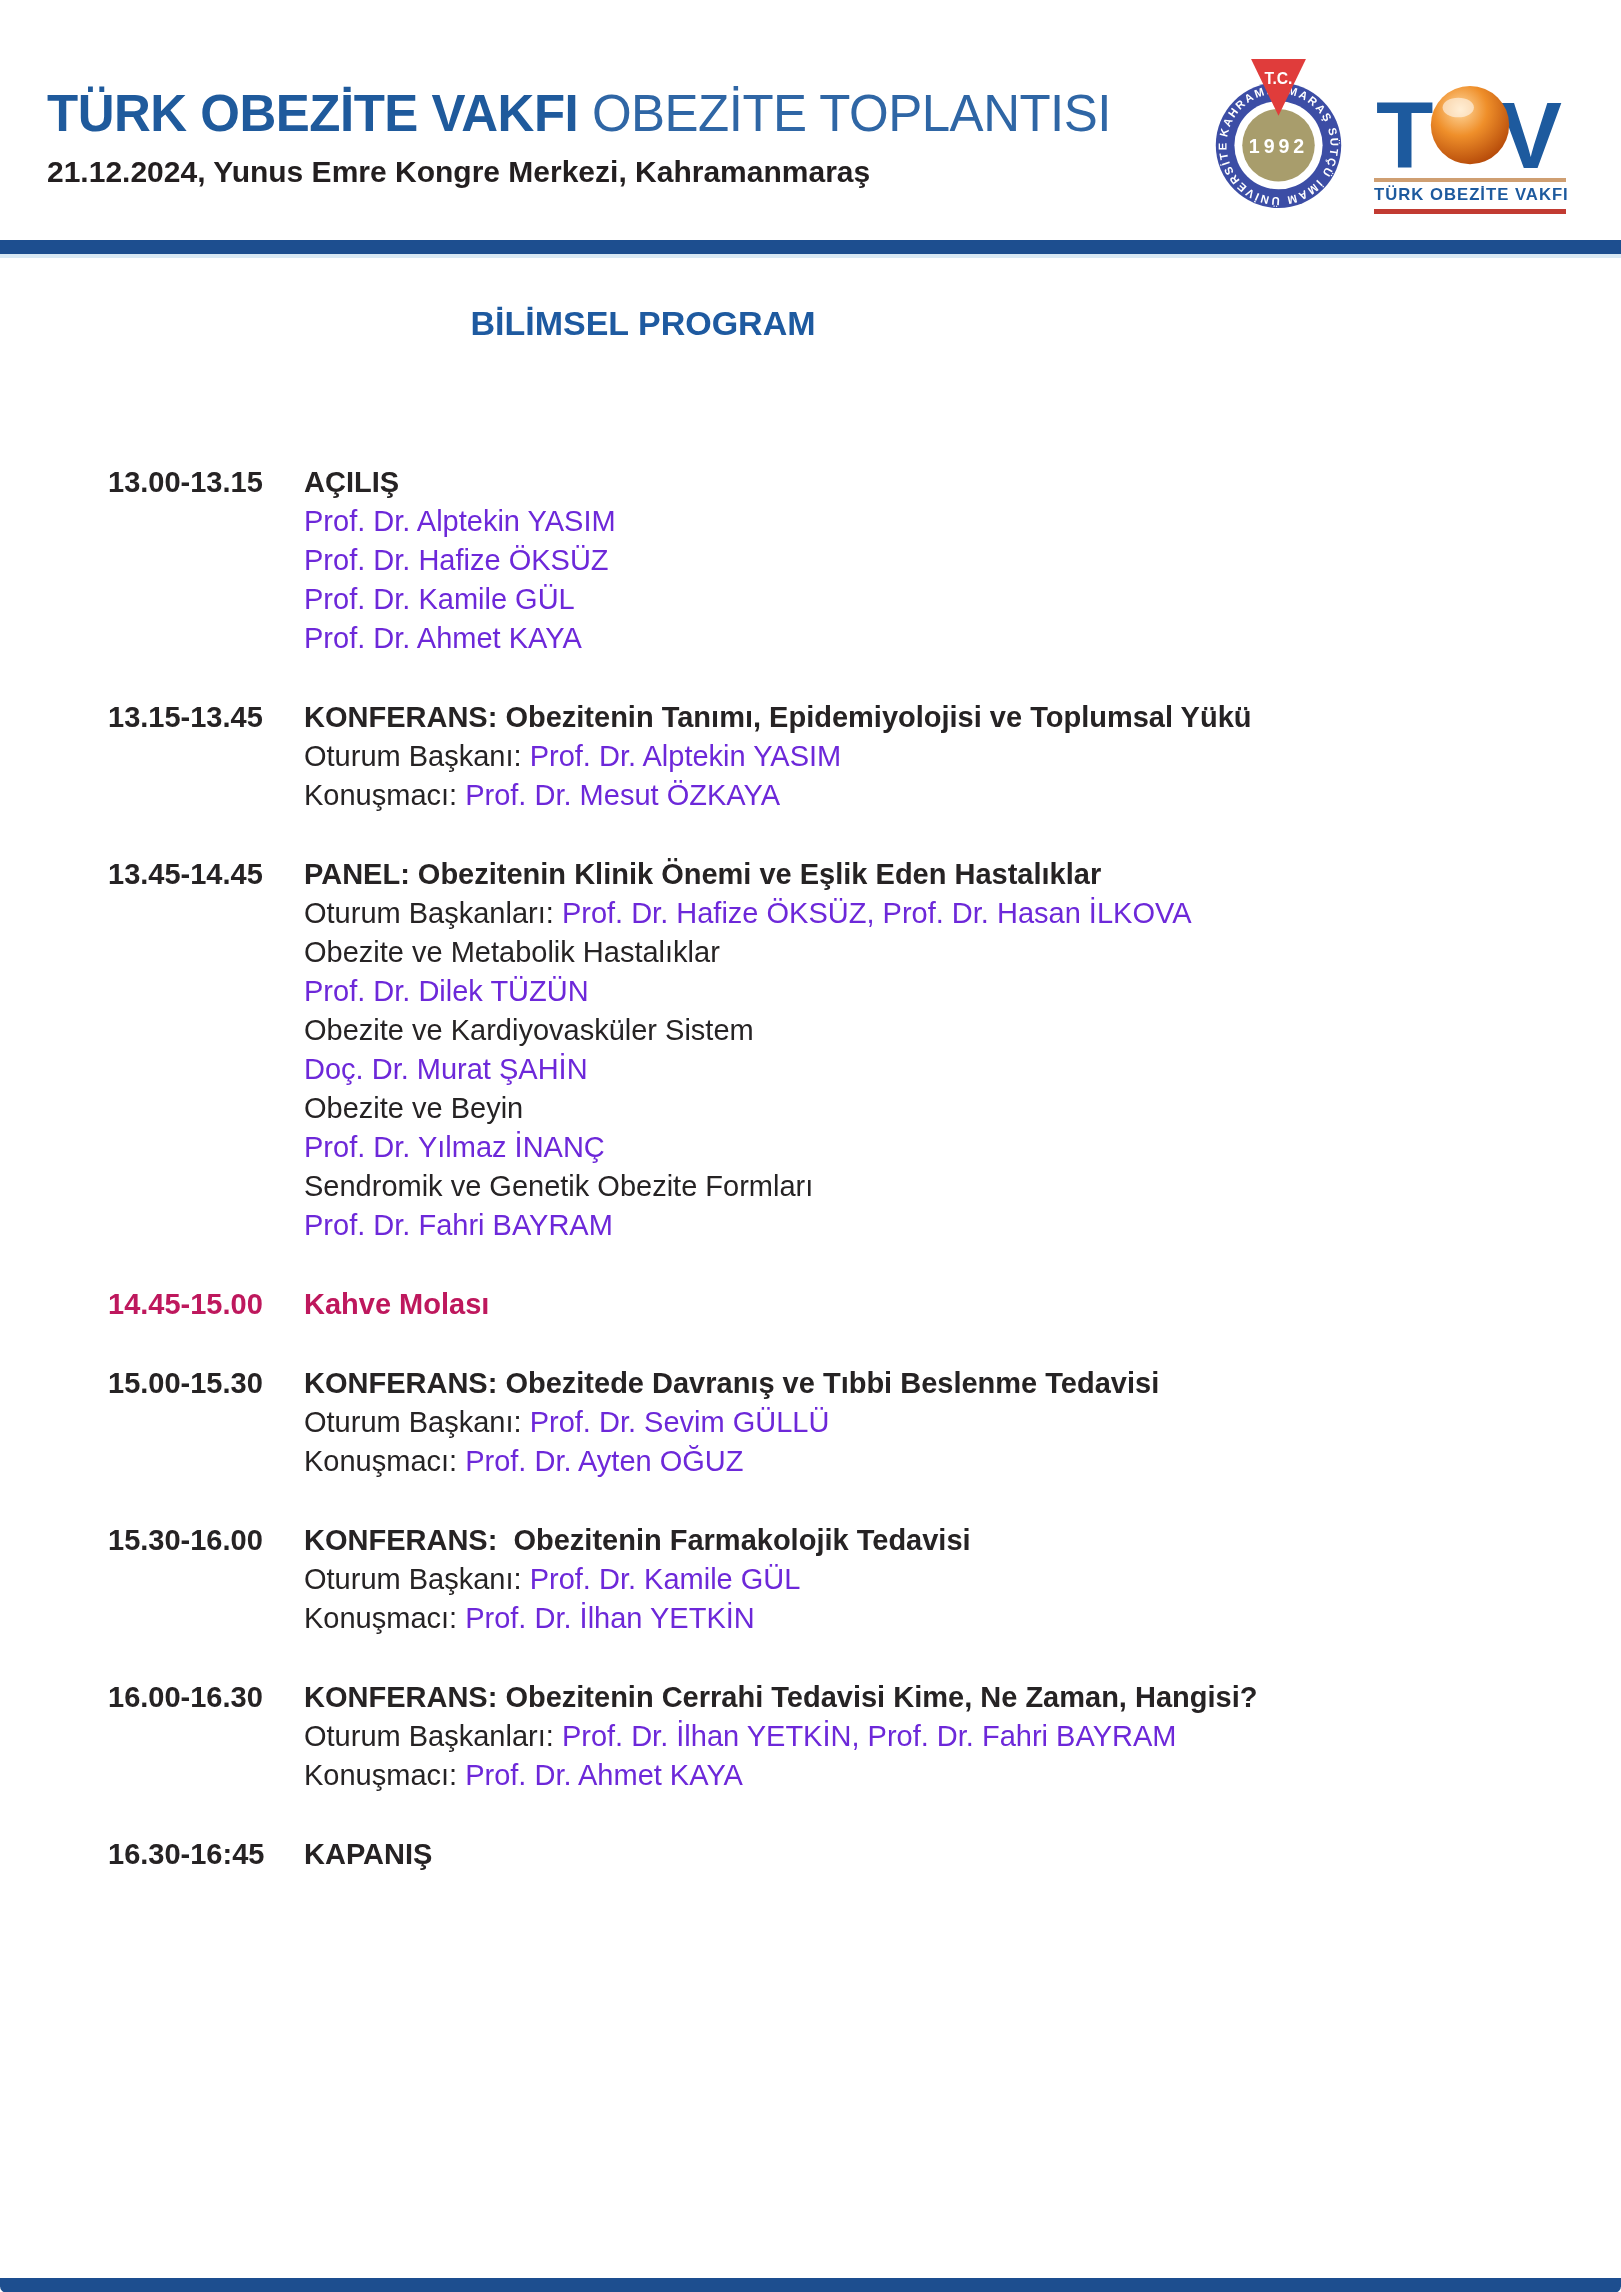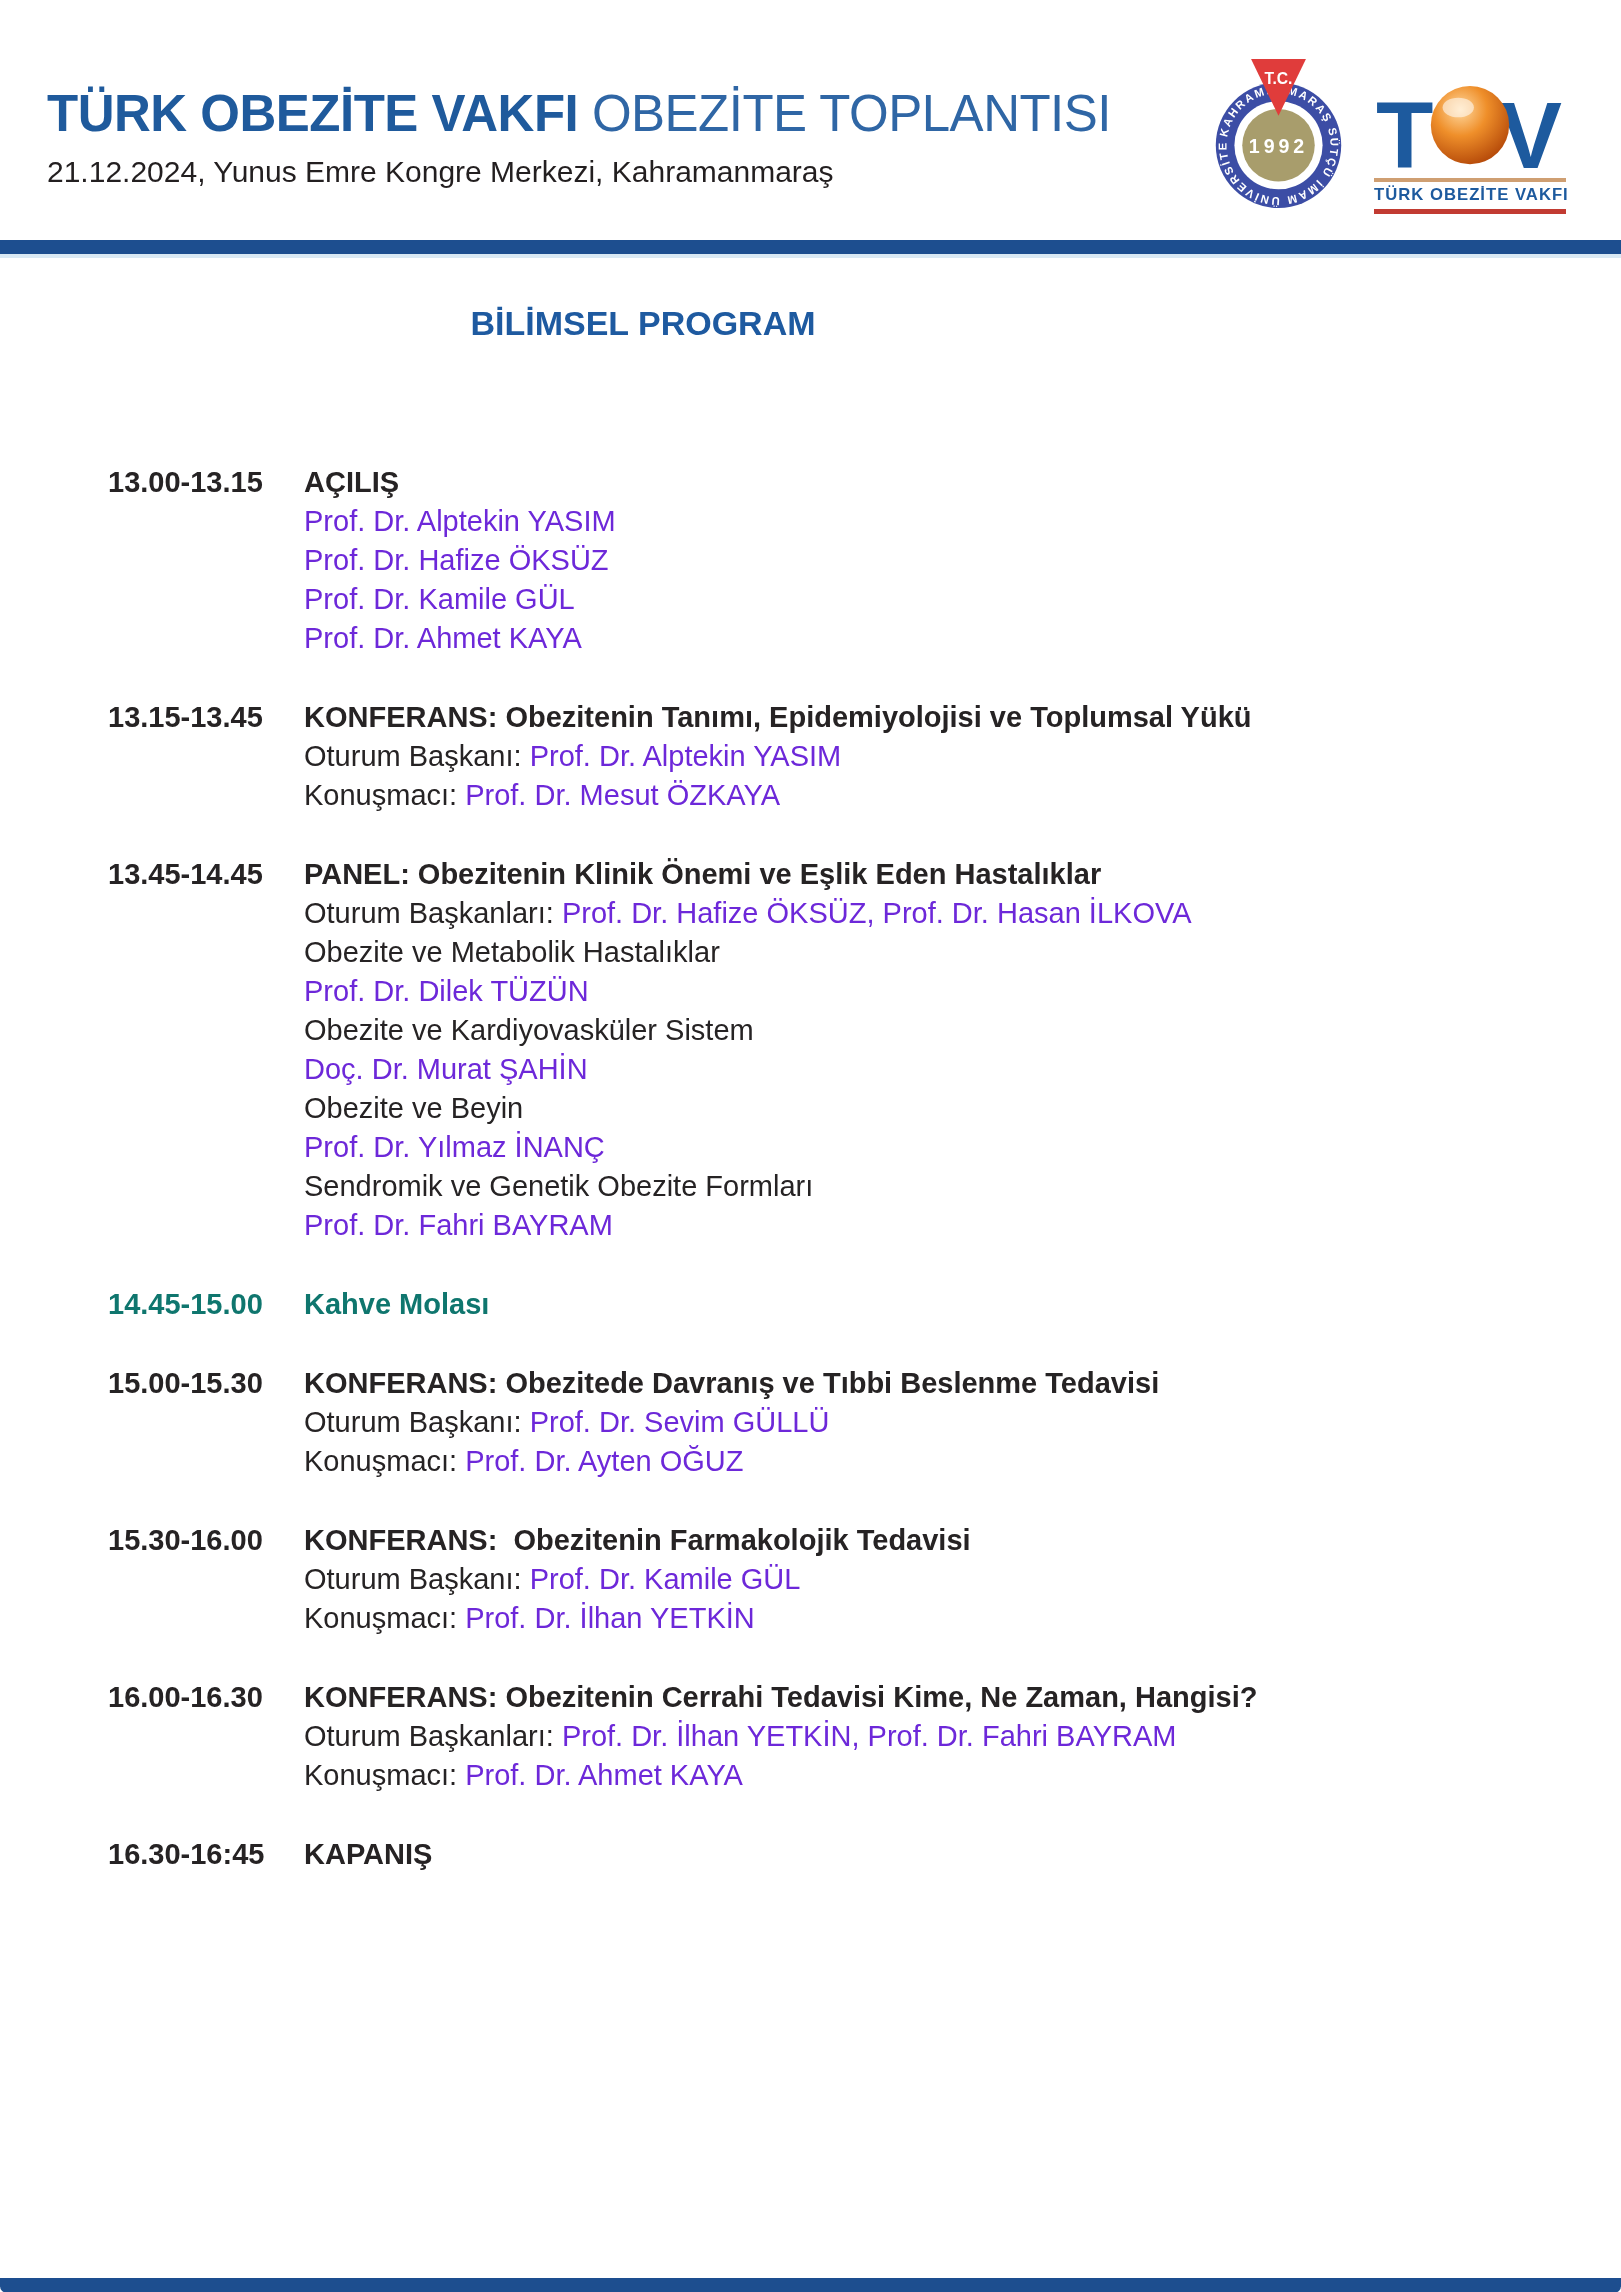--- a/index.html
+++ b/index.html
@@ -11,21 +11,21 @@
     color:#262324;
     overflow:hidden;
     border-radius:7px;
   }
 
   
   .header-left{position:absolute;left:47px;top:84px;}
   .main-title{font-size:51px;line-height:59px;letter-spacing:-0.5px;white-space:nowrap;}
   .main-title .bold{font-weight:bold;color:#1f5a9c;}
   .main-title .light{font-weight:normal;color:#2f66a5;}
-  .event-date{margin-top:11.8px;font-size:30px;font-weight:normal;color:#231f20;white-space:nowrap;}
+  .event-date{margin-top:11.8px;font-size:30px;font-weight:bold;color:#231f20;white-space:nowrap;}
 
   .logos{position:absolute;right:55px;top:55px;display:flex;align-items:flex-start;gap:21.6px;}
   .seal-svg{display:block;}
   .tov{margin-top:27.4px;width:192px;}
   .tov-mark{display:block;margin:0 auto;}
   .tov-rule-top{height:3.9px;background:#cf9f72;margin-top:2px;}
   .tov-caption{font-size:16.7px;font-weight:bold;color:#1d5a9e;letter-spacing:1px;text-align:center;
                padding:2.9px 0 3.9px 0;white-space:nowrap;}
   .tov-rule-bottom{height:4.9px;background:#c23b32;}
 
@@ -39,21 +39,21 @@
     text-align:center;font-size:34px;font-weight:bold;color:#1e5aa0;letter-spacing:0px;
   }
 
   
   .session-list{position:absolute;left:108px;top:427px;width:1441px;margin-top:36px;}
   .session{display:grid;grid-template-columns:196px 1fr;margin-bottom:40px;}
   .session-time{font-size:29px;font-weight:bold;line-height:39px;color:#262324;}
   .session-body{font-size:29px;line-height:39px;}
   .session-title{font-weight:bold;color:#262324;white-space:pre-wrap;}
   .session.brown .session-time,
-  .session.brown .session-title{color:#0f766e;}
+  .session.brown .session-title{color:#be185d;}
   .line .lbl{color:#262324;}
   .line .person{color:#6d28d9;}
 
   
   .footer-bar{position:absolute;left:0;bottom:0;width:1621px;height:14.7px;background:#1d4e8f;}
 </style>
 </head>
 <body>
 
 <div class="page">

